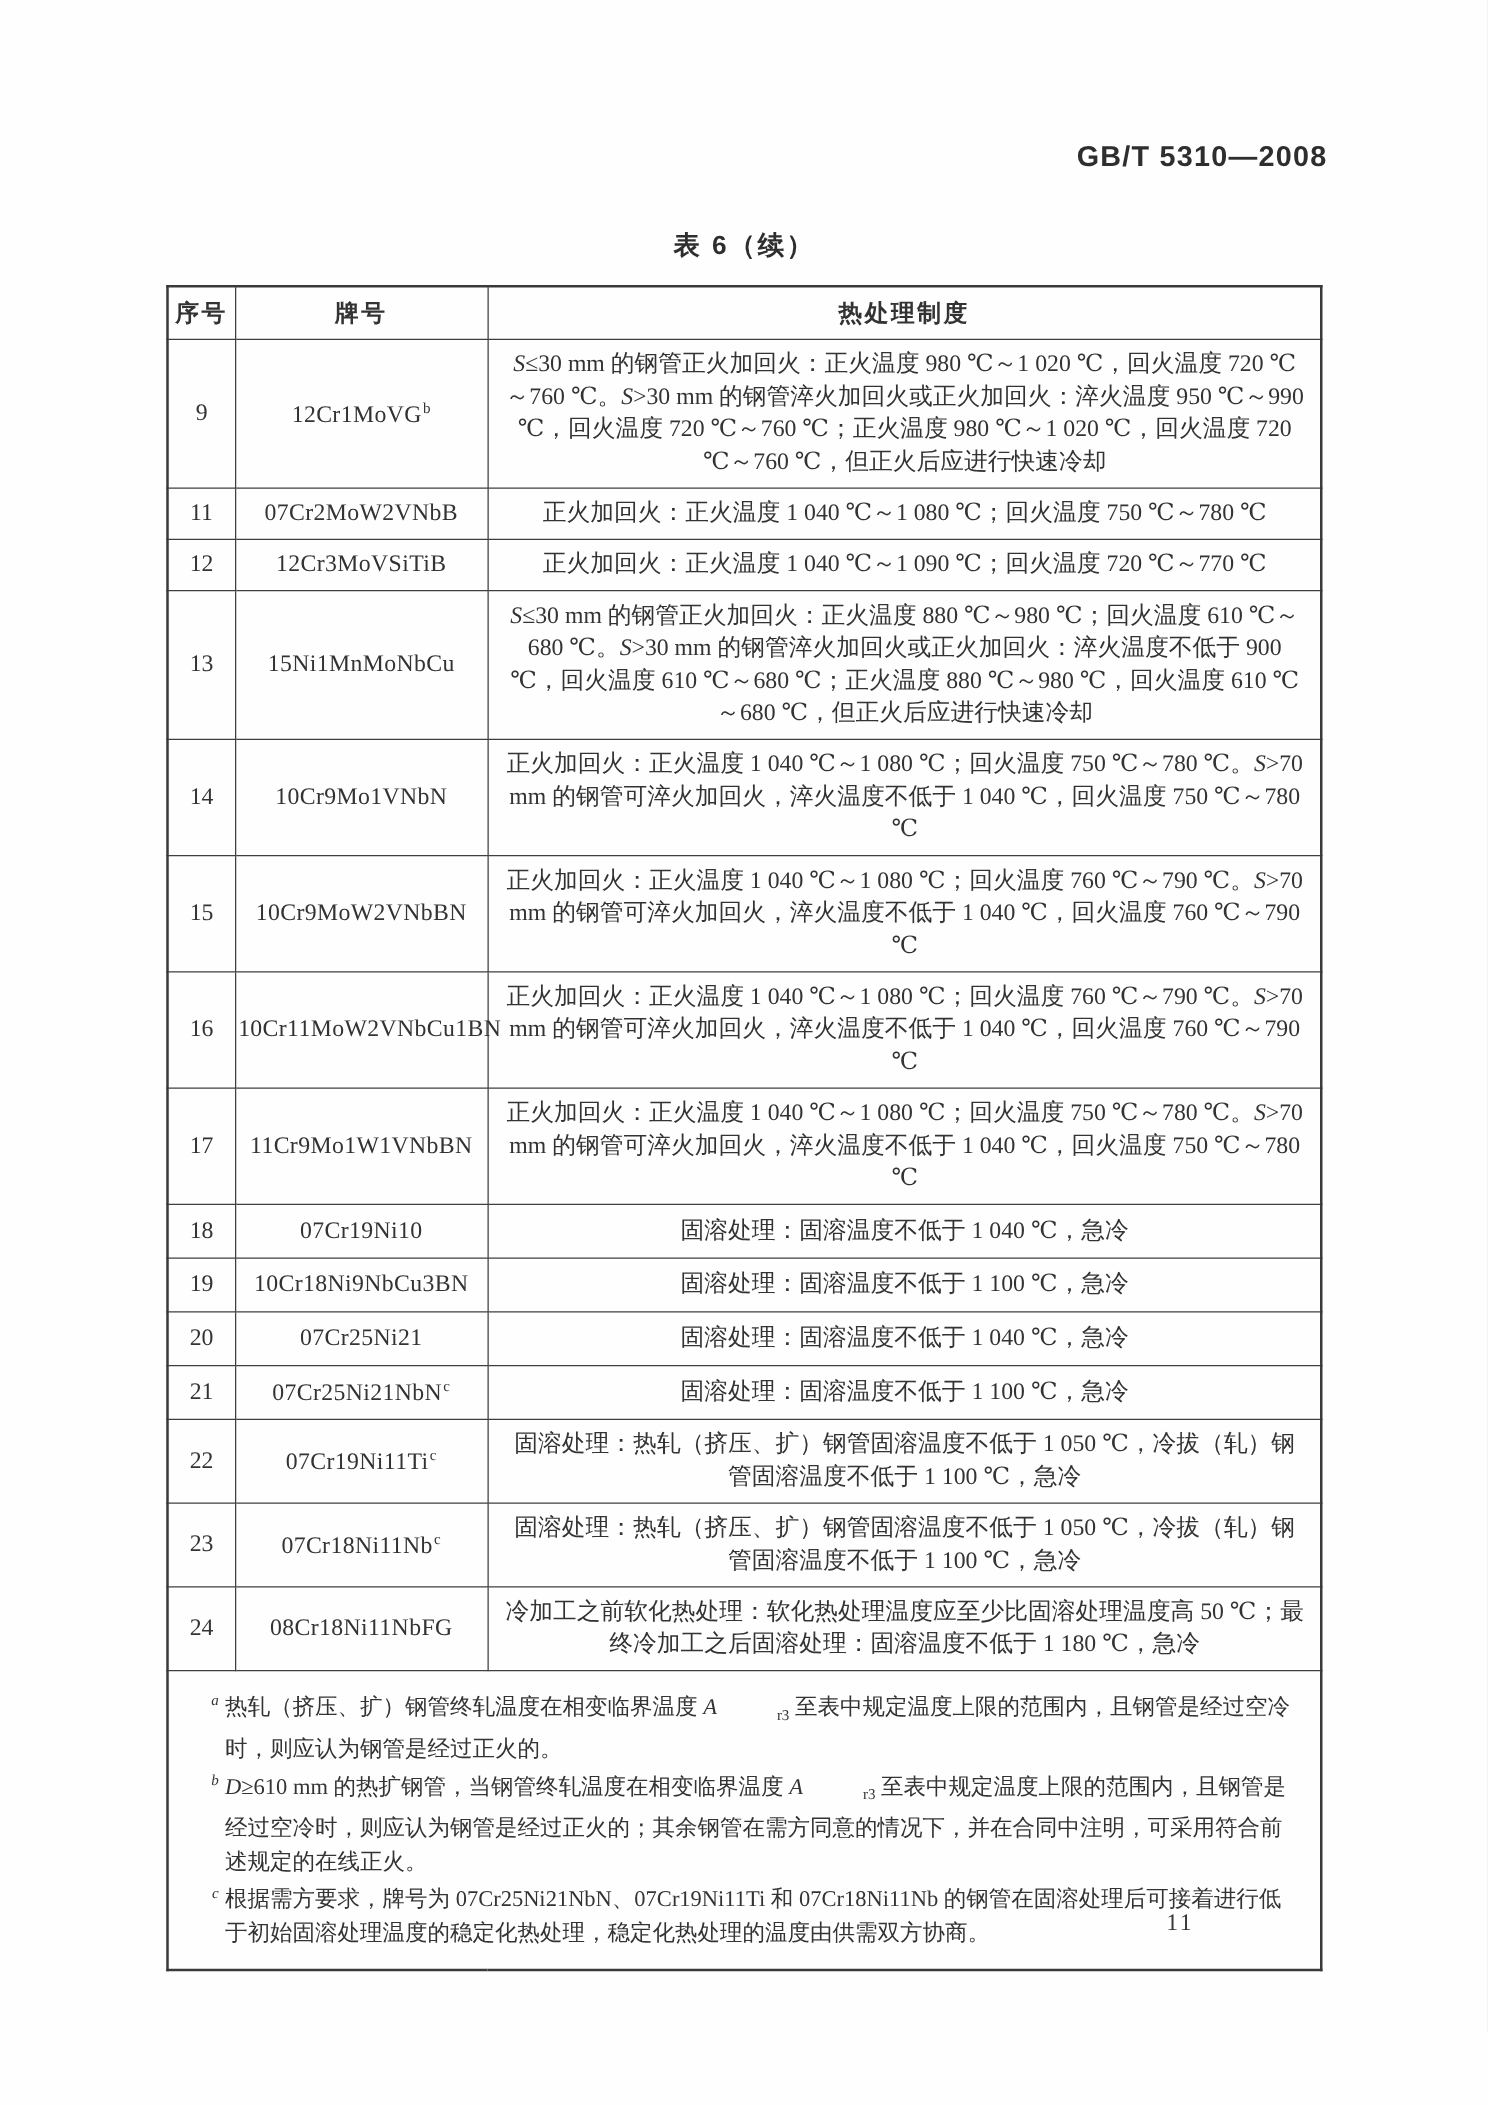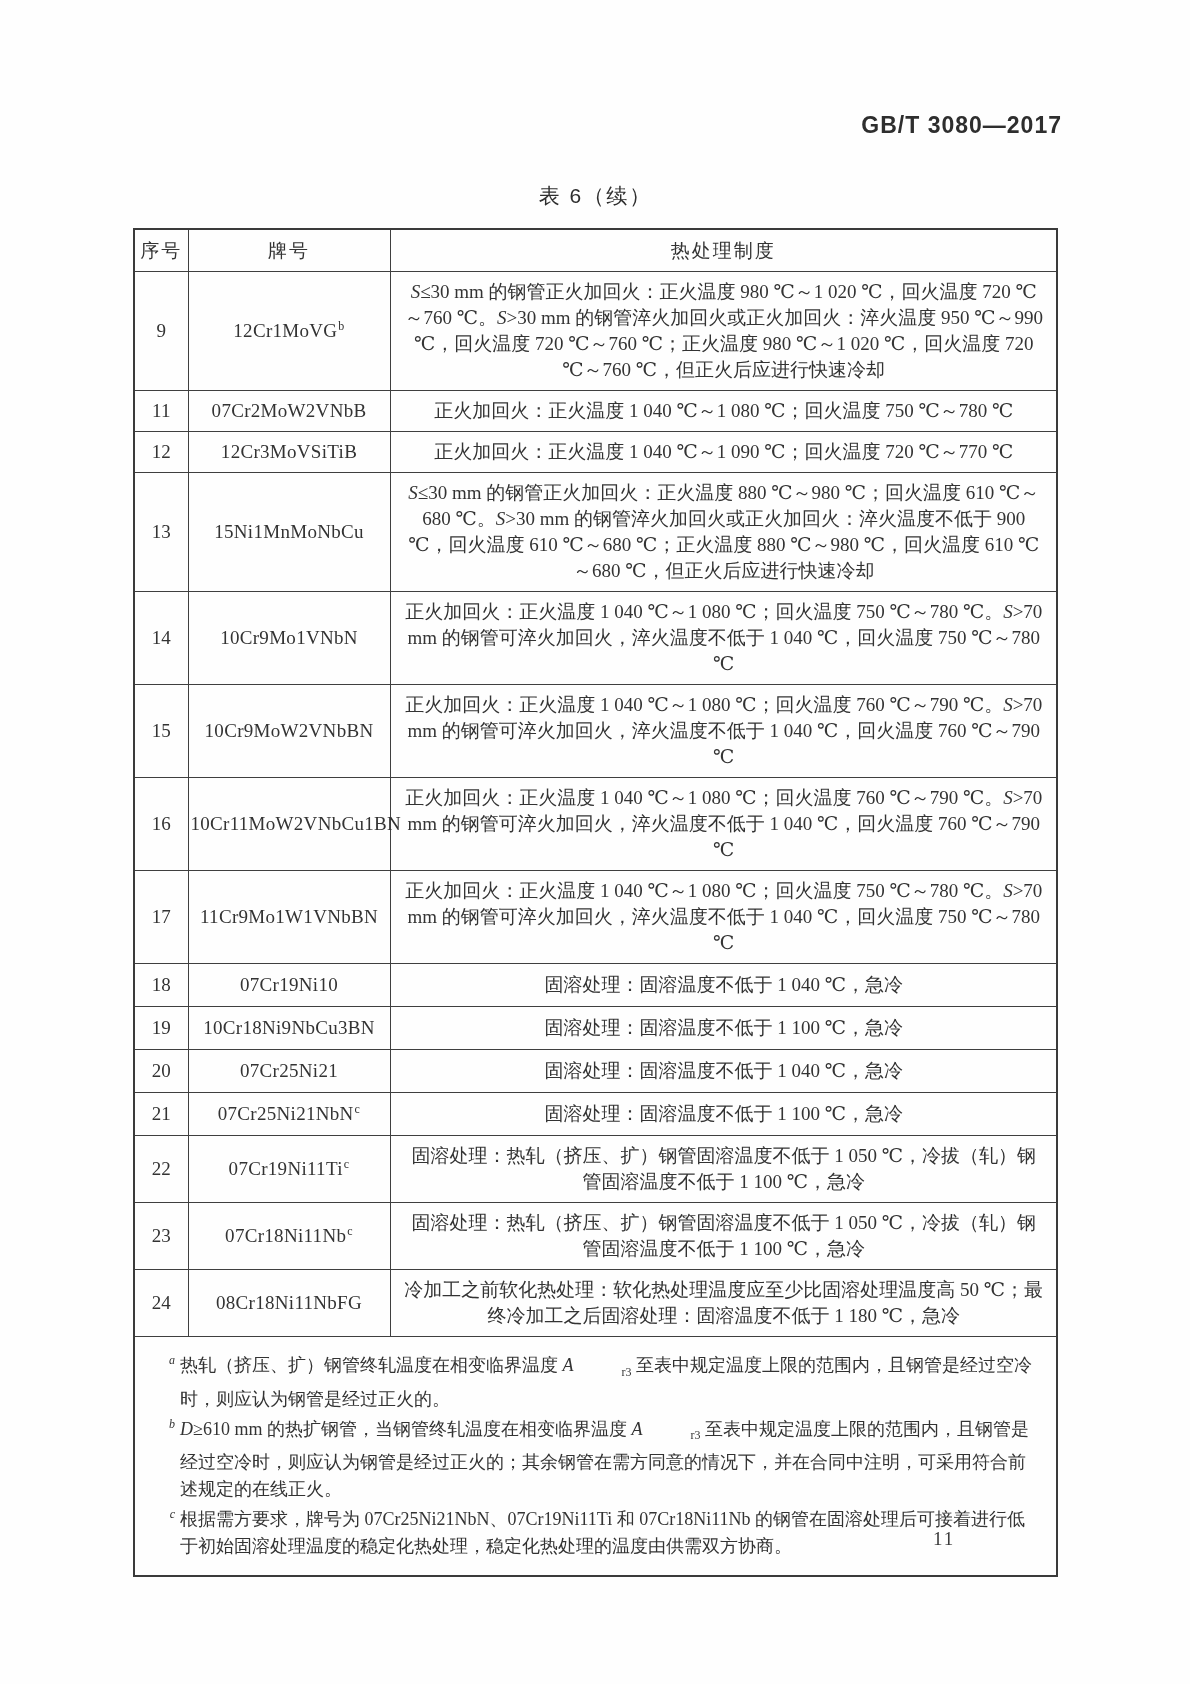--- a/index.html
+++ b/index.html
@@ -28,21 +28,21 @@
     color: #2e2e2e;
   }
   .table-title {
     position: absolute;
     top: 182px;
     left: 133px;
     width: 925px;
     text-align: center;
     font-family: "Liberation Sans", "DejaVu Sans", sans-serif;
     font-size: 21px;
-    font-weight: normal;
+    font-weight: bold;
     color: #2e2e2e;
     letter-spacing: 2px;
   }
   table.std-table {
     position: absolute;
     top: 228px;
     left: 133px;
     width: 925px;
     border-collapse: collapse;
     table-layout: fixed;
@@ -50,21 +50,21 @@
   }
   table.std-table th,
   table.std-table td {
     border: 1px solid #3f3f3f;
     color: #333;
   }
   col.c-seq   { width: 54px; }
   col.c-grade { width: 202px; }
   thead th {
     height: 39px;
-    font-weight: normal;
+    font-weight: bold;
     font-size: 19px;
     text-align: center;
     letter-spacing: 2px;
     border-bottom: 1.5px solid #3a3a3a;
   }
   td.seq-cell {
     text-align: center;
     font-size: 19px;
     padding: 4px 2px;
   }
@@ -123,21 +123,21 @@
     font-size: 19px;
     color: #3a3a3a;
     letter-spacing: 2px;
   }
 </style>
 </head>
 <body>
 
 <div class="page">
 
-  <div class="doc-number">GB/T 3080—2017</div>
+  <div class="doc-number">GB/T 5310—2008</div>
 
   <div class="table-title">表 6（续）</div>
 
   <table class="std-table">
     <colgroup>
       <col class="c-seq">
       <col class="c-grade">
       <col class="c-treat">
     </colgroup>
     <thead>

